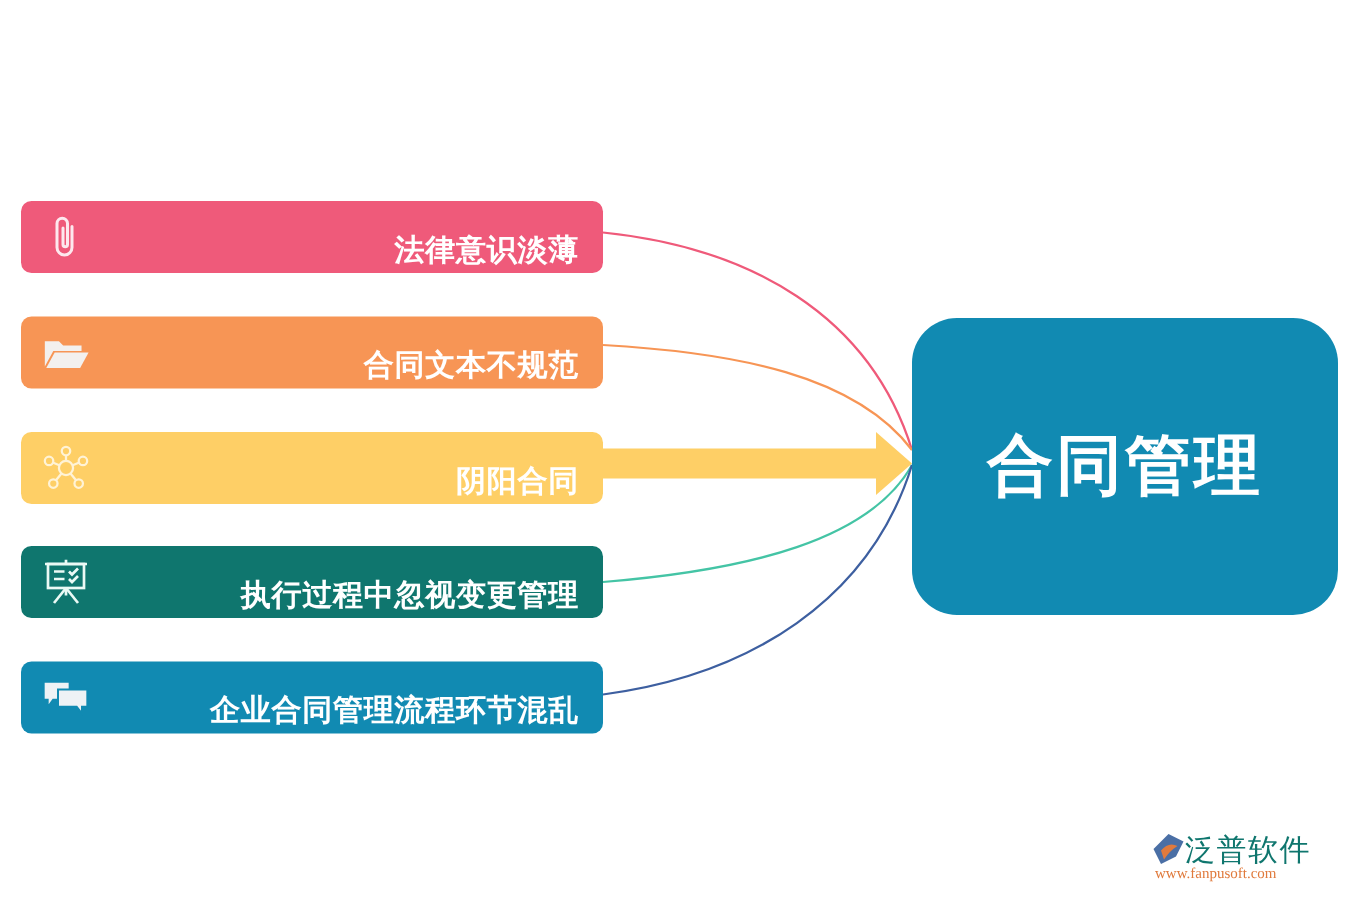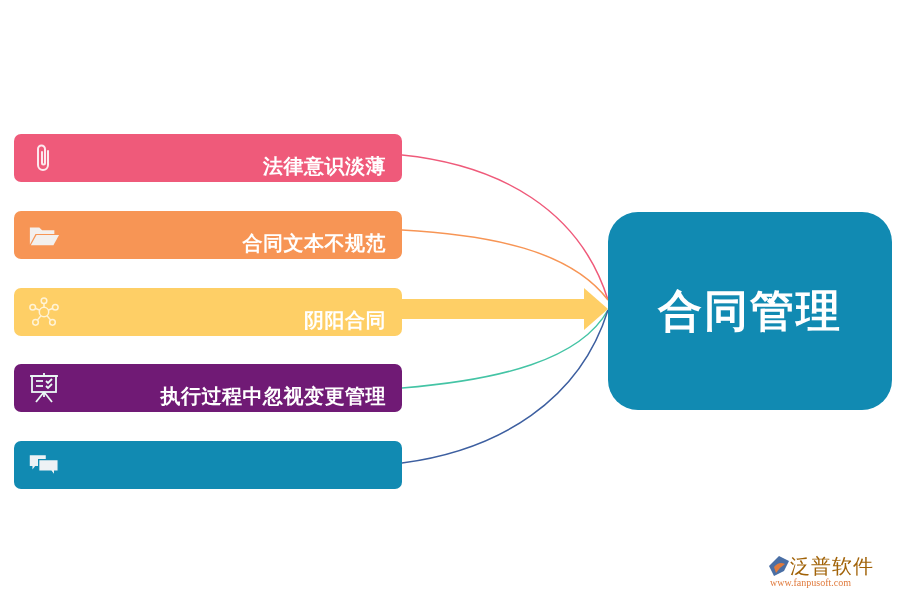--- a/index.html
+++ b/index.html
@@ -8,21 +8,21 @@
   .node { position:absolute; left:14px; width:388px; height:48px; border-radius:7px;
           display:flex; align-items:center; justify-content:space-between; box-sizing:border-box;
           padding:0 16px 0 14px; color:#fff; font-weight:bold; font-size:20px; }
   .node .icon { width:32px; height:32px; display:flex; align-items:center; justify-content:center; }
   .node .label { white-space:nowrap; letter-spacing:0.5px;margin-top:16px; }
   .connectors { position:absolute; left:0; top:0; width:900px; height:600px; }
   .center { position:absolute; left:608px; top:212px; width:284px; height:198px; border-radius:30px;
             background:#118ab2; color:#fff; display:flex; flex-direction:row; align-items:center;
             justify-content:center; font-weight:bold; font-size:44px; line-height:58px; letter-spacing:2px; }
   .logo { position:absolute; left:768px; top:553px; width:125px; height:40px; }
-  .logo .brand { position:absolute; left:22px; top:0; font-size:20px; color:#a16207; letter-spacing:1px; }
+  .logo .brand { position:absolute; left:22px; top:0; font-size:20px; color:#0f766e; letter-spacing:1px; }
   .logo .url { position:absolute; left:2px; top:24px; font-family:Liberation Serif, serif; font-size:10px; color:#e07a3c; }
   .logo .mark { position:absolute; left:0; top:2px; }
 </style>
 </head>
 <body>
 
 <svg class="connectors" viewBox="0 0 900 600">
   <path d="M402,155 C500,165 580,210 608,300" stroke="#ef5a7a" stroke-width="1.5" fill="none"></path>
   <path d="M402,230 C490,235 570,250 608,300" stroke="#f79555" stroke-width="1.5" fill="none"></path>
   <rect x="402" y="299" width="192" height="20" fill="#fecf66"></rect>
@@ -64,21 +64,21 @@
         <circle cx="5" cy="11" r="3" fill="#fecf66"></circle>
           <circle cx="29" cy="11" r="3" fill="#fecf66"></circle>
         <circle cx="8" cy="27" r="3" fill="#fecf66"></circle>
           <circle cx="26" cy="27" r="3" fill="#fecf66"></circle>
       </g>
     </svg>
   </span>
   <span class="label">阴阳合同</span>
 </div>
 
-<div class="node" style="top:364px;background:#701a75;text-align:center;">
+<div class="node" style="top:364px;background:#0f766e;text-align:center;">
   <span class="icon">
     <svg width="32" height="30" viewBox="0 0 32 30">
       <g stroke="#eafaf5" stroke-width="1.8" fill="none">
         <line x1="2" y1="3" x2="30" y2="3"></line>
           <rect x="4" y="3" width="24" height="16"></rect>
         <line x1="16" y1="0" x2="16" y2="3"></line>
           <line x1="16" y1="19" x2="16" y2="24"></line>
         <line x1="16" y1="19" x2="8" y2="29"></line>
           <line x1="16" y1="19" x2="24" y2="29"></line>
         <line x1="8" y1="8" x2="15" y2="8"></line>
@@ -91,20 +91,21 @@
   <span class="label">执行过程中忽视变更管理</span>
 </div>
 
 <div class="node" style="top:441px;background:#118ab2;">
   <span class="icon">
     <svg width="36" height="28" viewBox="0 0 36 28">
       <path d="M2,3 h18 v12 H8 l-3,4 v-4 H2 Z" fill="#eef2f5"></path>
       <path d="M12,8 h22 v13 h-4 v5 l-4,-5 H12 Z" fill="#eef2f5" stroke="#118ab2" stroke-width="1.5"></path>
     </svg>
   </span>
+  <span class="label">企业合同管理流程环节混乱</span>
 </div>
 
 <div class="center">
   <div>合同管理</div>
 </div>
 
 <div class="logo">
   <svg class="mark" width="22" height="22" viewBox="0 0 22 22">
     <path d="M11,1 L21,6 L16,16 L6,21 L1,11 Z" fill="#4a6fa5"></path>
     <path d="M6,12 Q11,6 17,9 Q12,12 8,18 Z" fill="#e07a3c"></path>

